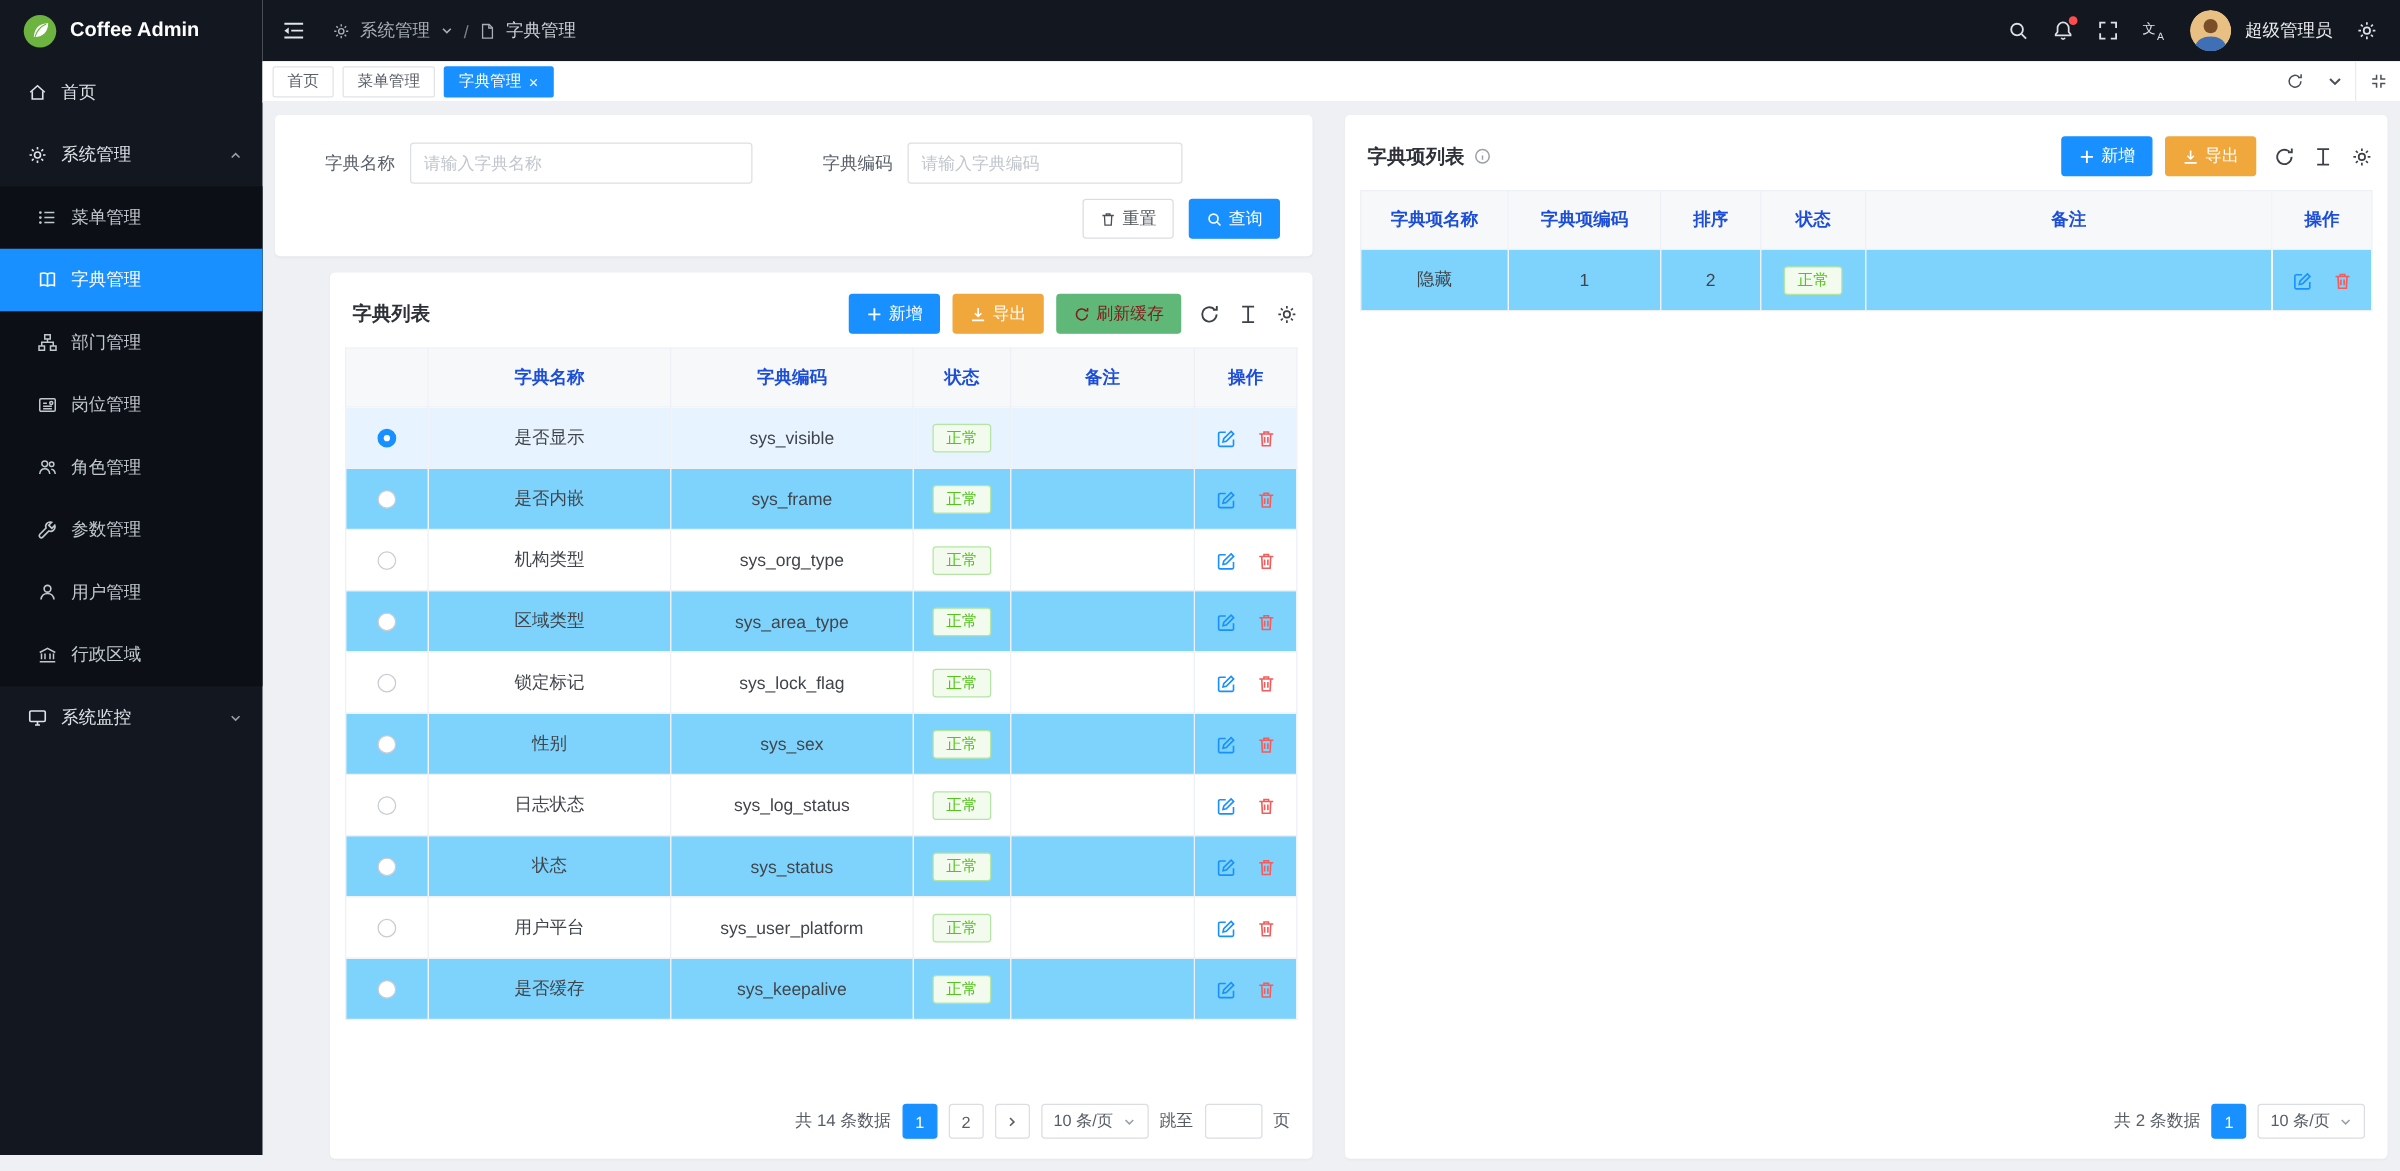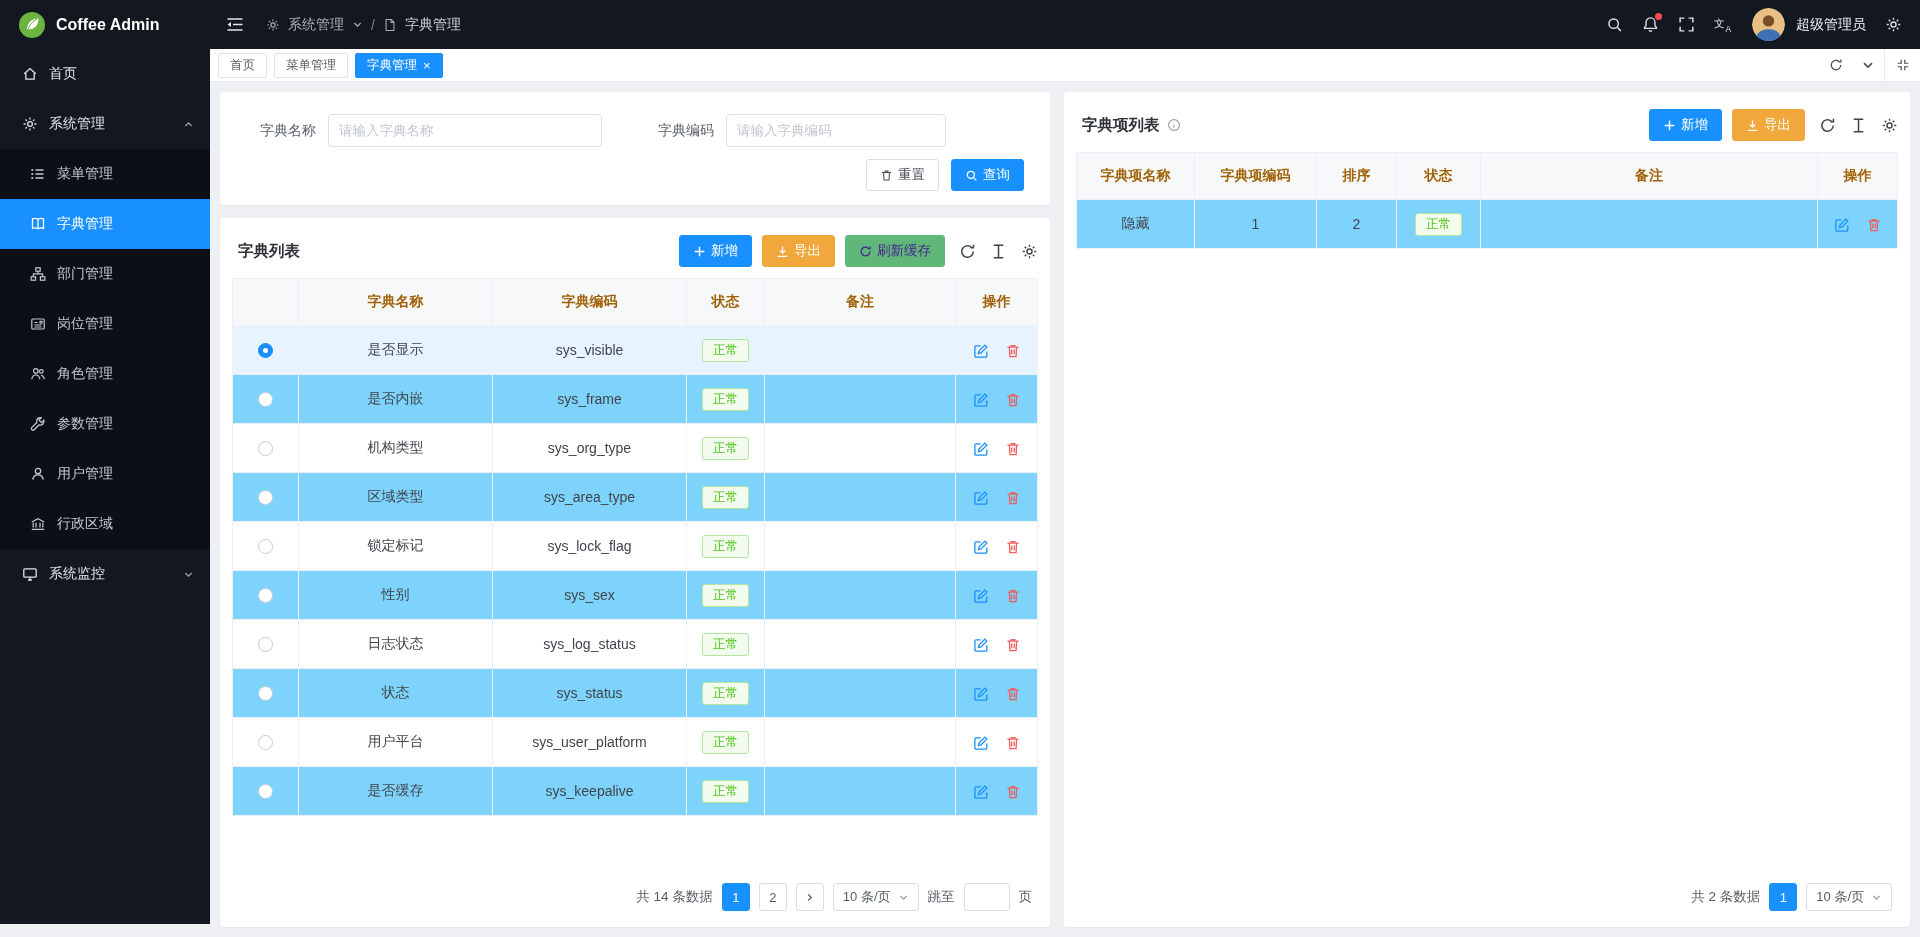--- a/index.html
+++ b/index.html
@@ -42,57 +42,57 @@
   .tabbar{height:33px;background:#fff;border-bottom:1px solid #e7eaee;display:flex;align-items:center;padding-left:8px;gap:7px;flex:none;}
   .tab{height:25px;display:inline-flex;align-items:center;gap:6px;padding:0 11px;border:1px solid #dfe3e8;border-radius:2px;background:#fff;color:#595f68;font-size:12.5px;cursor:pointer;}
   .tab.active{background:var(--primary);border-color:var(--primary);color:#fff;}
   .tab .x{font-size:13px;line-height:1;cursor:pointer;}
   .tb-right{margin-left:auto;display:flex;align-items:center;height:100%;color:#4b5058;}
   .tic2{width:32px;height:100%;display:flex;align-items:center;justify-content:center;cursor:pointer;}
   .tic2 .ic{width:14px;height:14px;}
   .tic2.boxed{border-left:1px solid #e7eaee;width:36px;}
 
   
-  .content{flex:1;display:flex;gap:14px;padding:10px;min-height:0;}
+  .content{flex:1;display:flex;gap:26px;padding:10px;min-height:0;}
   .card{background:#fff;border-radius:4px;box-shadow:0 1px 2px rgba(0,0,0,.04);}
   .left-col{width:830px;flex:none;display:flex;flex-direction:column;gap:13px;min-height:0;}
   .right-col{flex:1;min-width:0;display:flex;}
 
   
   .search-card{padding:22px 20px 14px 0;flex:none;}
   .form-row{display:flex;align-items:center;}
   .form-row label{width:96px;text-align:right;margin-right:12px;color:#595f68;font-size:14px;flex:none;}
   .form-row label.lb2{width:86px;margin-left:26px;}
   .ipt{height:33px;border:1px solid #dcdfe4;border-radius:3px;padding:0 10px;font-size:13.5px;color:#333;outline:none;font-family:inherit;background:#fff;}
   .ipt::placeholder{color:#c1c6cd;}
   .w1{width:274px;} .w2{width:220px;}
   .btn-row{display:flex;justify-content:flex-end;gap:12px;margin-top:12px;padding-right:6px;}
 
   
   .btn{display:inline-flex;align-items:center;gap:5px;height:32px;padding:0 13px;border-radius:3px;border:1px solid #dadde2;background:#fff;color:#4a4f57;font-size:13.5px;cursor:pointer;font-family:inherit;white-space:nowrap;}
   .btn .ic{width:13px;height:13px;}
   .btn.primary{background:var(--primary);border-color:var(--primary);color:#fff;}
   .btn.warn{background:var(--warning);border-color:var(--warning);color:#fff;}
-  .btn.green{background:var(--success-btn);border-color:var(--success-btn);color:#4c1d95;}
-
-  
-  .list-card{flex:1;display:flex;flex-direction:column;padding:12px 12px 8px;min-height:0;}
+  .btn.green{background:var(--success-btn);border-color:var(--success-btn);color:#7f1d1d;}
+
+  
+  .list-card{flex:1;display:flex;flex-direction:column;padding:12px 12px 8px;min-height:0;margin-left:44px;}
   .right-card{flex:1;display:flex;flex-direction:column;padding:12px 12px 8px;min-height:0;}
   .card-head{display:flex;align-items:center;height:42px;margin-bottom:6px;padding-left:6px;flex:none;}
   .card-title{font-size:15.5px;font-weight:bold;color:#2e3238;}
   .head-right{margin-left:auto;display:flex;align-items:center;gap:10px;}
   .tool{color:#3d4148;cursor:pointer;display:flex;margin-left:4px;}
   .tool .ic{width:17px;height:17px;}
   .info{color:#9aa0a8;margin-left:7px;display:flex;cursor:pointer;}
   .info .ic{width:14px;height:14px;}
 
   
   .tbl{width:100%;border-collapse:collapse;table-layout:fixed;font-size:14px;flex:none;}
   .tbl th,.tbl td{border:1px solid #edf0f4;text-align:center;padding:0 6px;overflow:hidden;white-space:nowrap;}
-  .tbl th{background:#f7f8fa;font-weight:bold;color:#a16207;height:47px;}
+  .tbl th{background:#f7f8fa;font-weight:bold;color:#1d4ed8;height:47px;}
   .tbl td{height:49px;color:#40454c;}
   tr.sel td{background:#e7f3fe;}
   tr.stripe td{background:#7dd3fc;}
   .radio{display:inline-block;width:15px;height:15px;border:1px solid #c8ccd3;border-radius:50%;background:#fff;vertical-align:middle;position:relative;cursor:pointer;}
   .radio.on{border-color:var(--primary);background:var(--primary);}
   .radio.on::after{content:'';position:absolute;inset:4px;background:#fff;border-radius:50%;}
   .badge{display:inline-block;padding:3px 10px;font-size:12.5px;line-height:1.2;color:var(--success);background:#f2fbee;border:1px solid #b3e6a3;border-radius:3px;}
   .op{display:inline-flex;vertical-align:middle;cursor:pointer;margin:0 8px;}
   .op.edit{color:var(--primary);} .op.del{color:var(--danger);}
 

